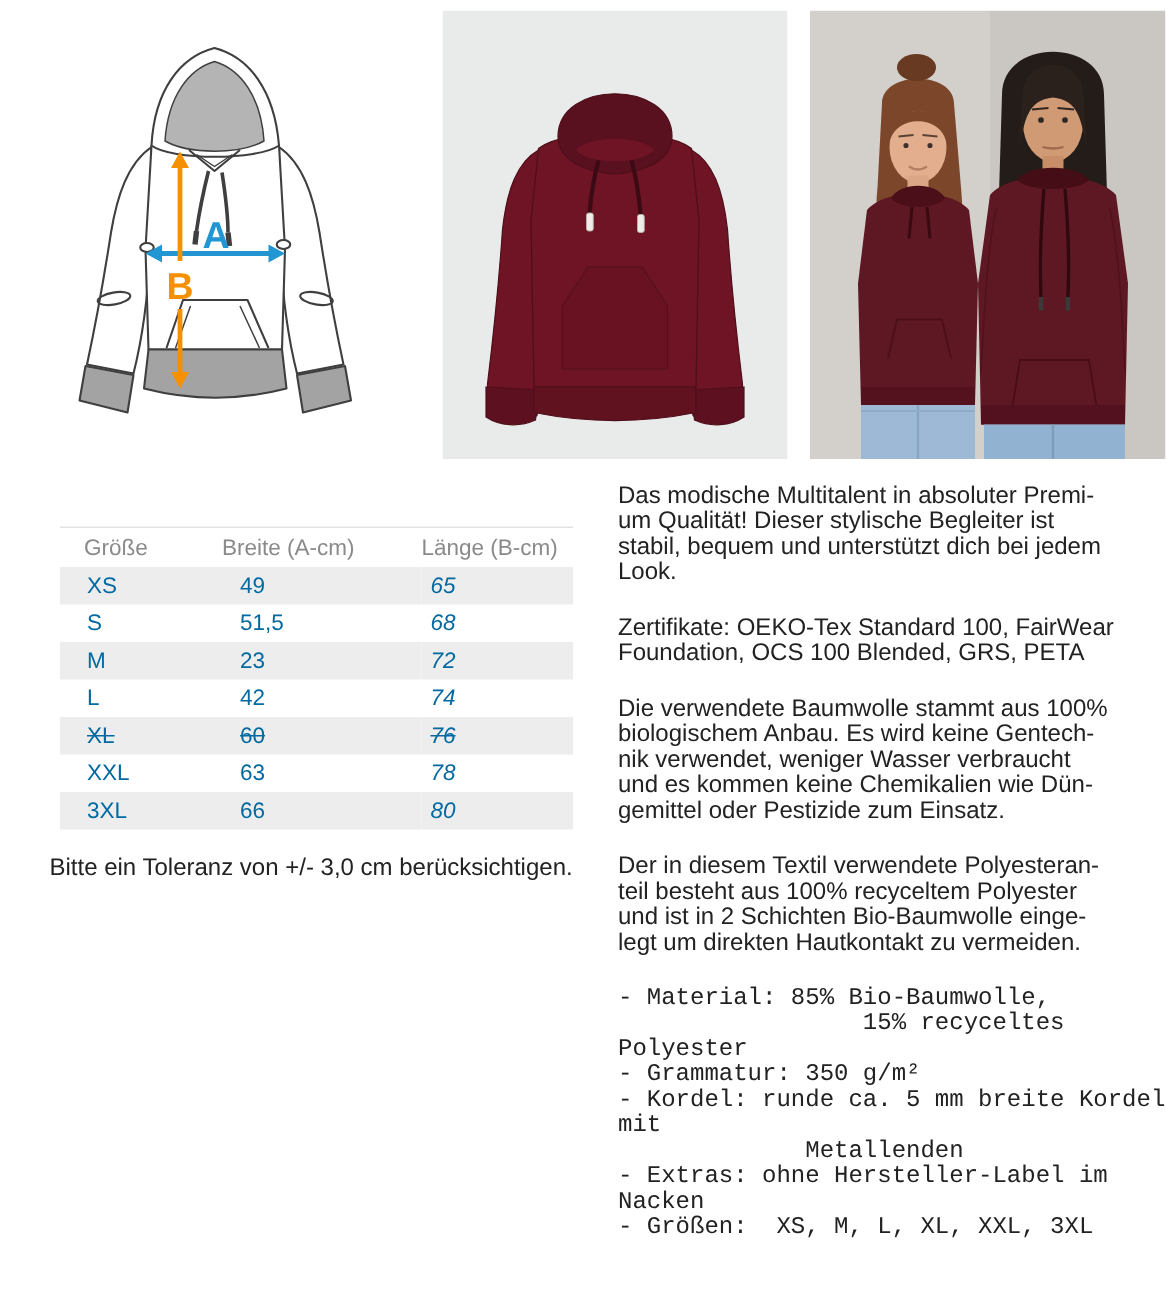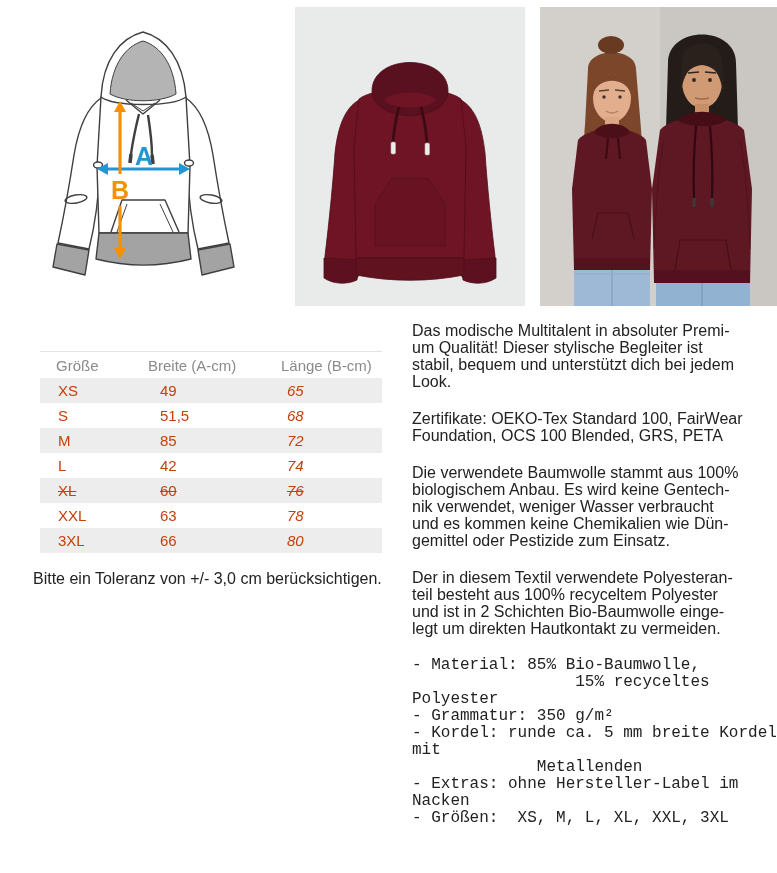--- a/index.html
+++ b/index.html
@@ -20,21 +20,21 @@
     border-top:1px solid #e3e3e3;
     font-size:15px;
   }
   .size-table col.c1{width:108px;}
   .size-table col.c2{width:133px;}
   .size-table th{
     font-weight:normal;color:#8a8a8a;text-align:left;
     height:26px;padding:0;vertical-align:middle;
   }
   .size-table td{
-    color:#c2410c;height:25px;padding:0;vertical-align:middle;
+    color:#0369a1;height:25px;padding:0;vertical-align:middle;
   }
   .size-table th:nth-child(1){padding-left:16px;}
   .size-table td:nth-child(1){padding-left:18px;}
   .size-table td:nth-child(2){padding-left:12px;}
   .size-table td:nth-child(3){padding-left:6px;font-style:italic;}
   .size-table tbody tr:nth-child(odd){background:#ededed;}
   .size-table tr.struck td{text-decoration:line-through;}
 
   .tolerance{
     position:absolute;left:33px;top:568px;margin:0;
@@ -209,21 +209,21 @@
         <td>49</td>
         <td>65</td>
       </tr>
       <tr>
         <td>S</td>
         <td>51,5</td>
         <td>68</td>
       </tr>
       <tr>
         <td>M</td>
-        <td>85</td>
+        <td>23</td>
         <td>72</td>
       </tr>
       <tr>
         <td>L</td>
         <td>42</td>
         <td>74</td>
       </tr>
       <tr class="struck">
         <td>XL</td>
         <td>60</td>

